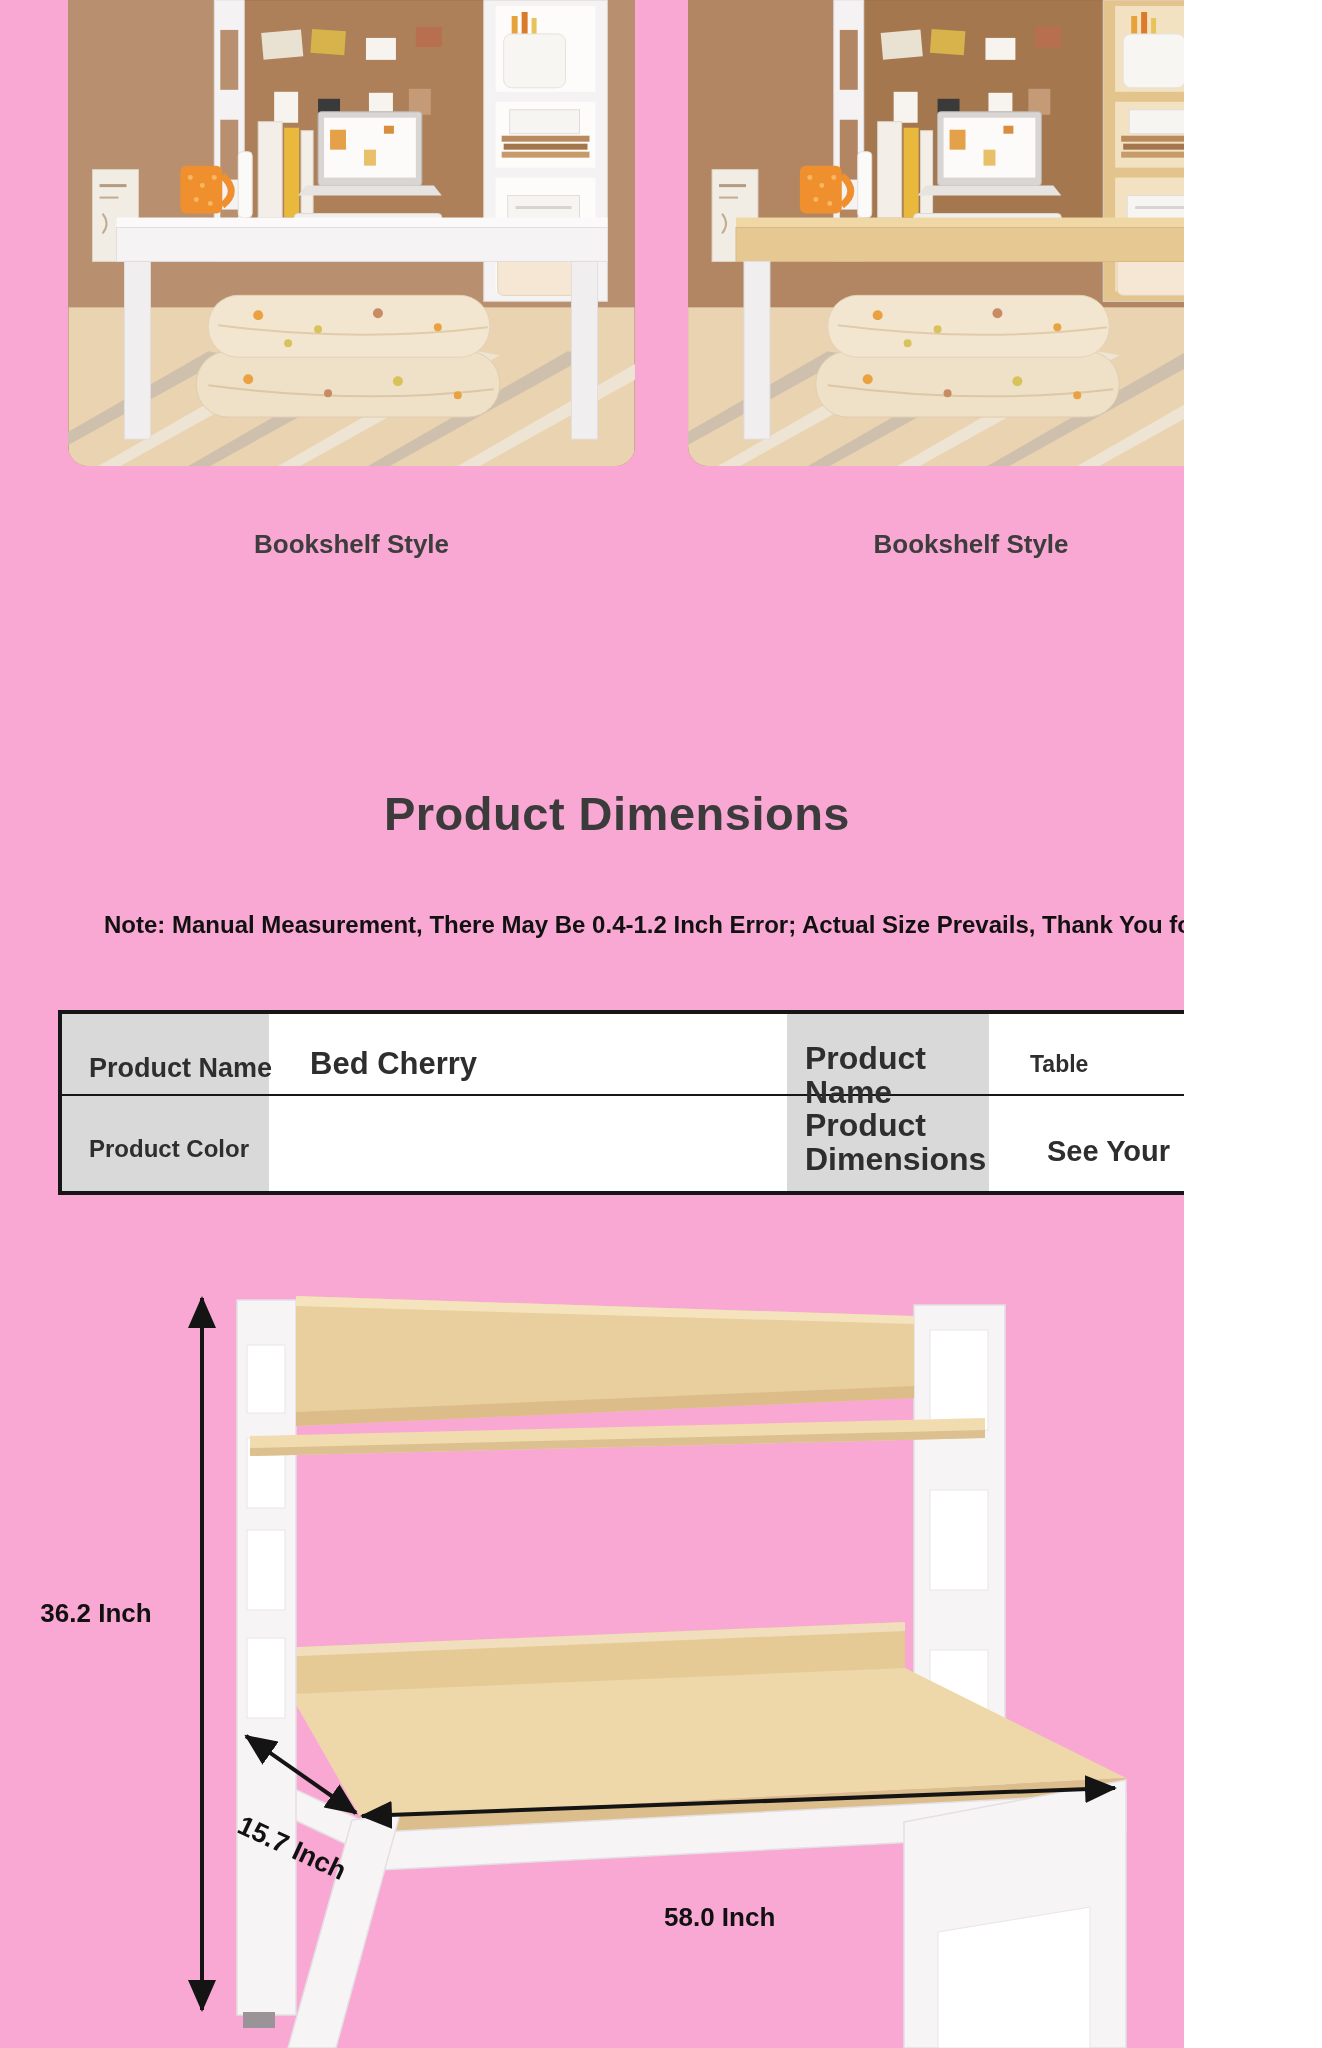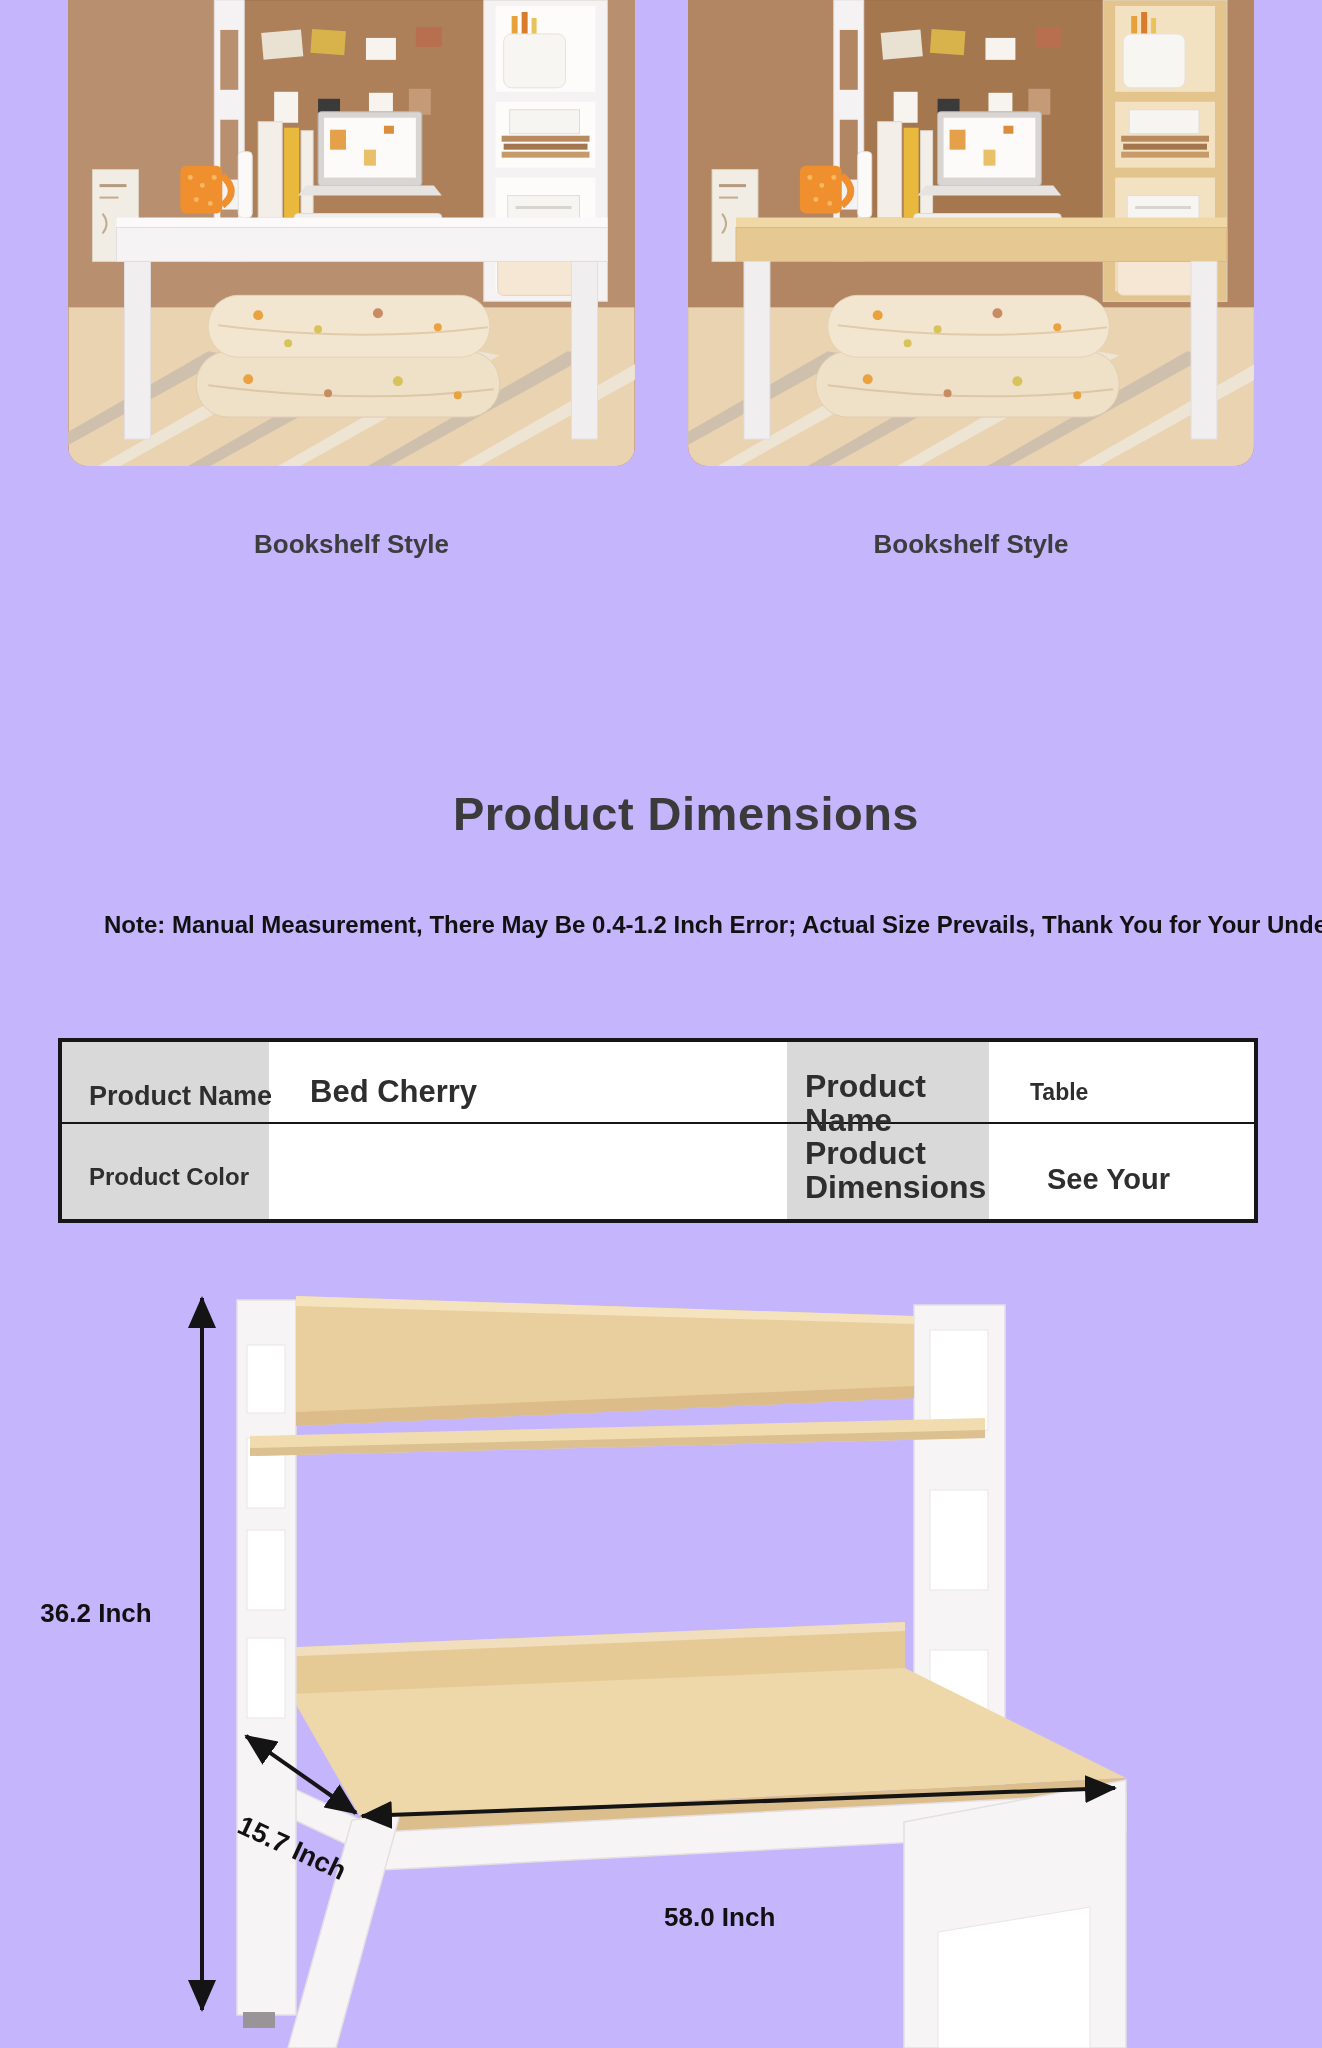--- a/index.html
+++ b/index.html
@@ -1,32 +1,32 @@
 <!DOCTYPE html>
 <html><head>
 <meta charset="utf-8">
 <style>
   html,body{margin:0;padding:0;background:#ffffff;}
-  .page{position:relative;width:1322px;height:2048px;overflow:hidden;background:#c4b5fd;
+  .page{position:relative;width:1184px;height:2048px;overflow:hidden;background:#f9a8d4;
         font-family:"Liberation Sans","DejaVu Sans",sans-serif;color:#2b2b2b;}
   .photo{position:absolute;top:0;height:466px;border-radius:0 0 20px 20px;overflow:hidden;background:#b8906f;}
   .photo svg{display:block;width:100%;height:100%;}
   .photo--white{left:68px;width:567px;
     --wall:#b8906f;--pin:#ad8059;--desk:#f5f3f4;--desktop-top:#fbf9fa;--desk-edge:#e3dee1;
     --shelf:#f4f2f3;--cellback:#fdfcfb;--fr:#f4f2f3;}
   .photo--maple{left:688px;width:566px;
     --wall:#b28663;--pin:#a5774f;--desk:#e6c893;--desktop-top:#f0d8a6;--desk-edge:#d9b97f;
     --shelf:#e4c48d;--cellback:#f3e2c2;--fr:#f4f2f3;}
   .caption{position:absolute;top:529px;text-align:center;font-weight:bold;font-size:26px;color:#3d3d3d;}
   .caption--left{left:68px;width:567px;}
   .caption--right{left:688px;width:566px;}
   .dim-title{position:absolute;top:786px;left:0;width:100%;text-align:center;font-weight:bold;
              font-size:47px;color:#3b3b3b;padding-left:50px;box-sizing:border-box;letter-spacing:.5px;}
   .note{position:absolute;top:911px;left:104px;white-space:nowrap;font-weight:bold;font-size:24px;color:#111;}
-  .spec-table{position:absolute;left:58px;top:1038px;width:1200px;height:185px;border:4px solid #161616;
+  .spec-table{position:absolute;left:58px;top:1010px;width:1200px;height:185px;border:4px solid #161616;
               background:#fff;box-sizing:border-box;}
   .spec-table .gray{position:absolute;top:0;height:100%;background:#d9d9d9;}
   .gray--c1{left:0;width:207px;}
   .gray--c3{left:725px;width:202px;}
   .spec-table .divider{position:absolute;left:0;top:80px;width:100%;height:2px;background:#161616;}
   .spec-table .cell{position:absolute;font-weight:bold;color:#2e2e2e;line-height:1.05;}
   .t-lbl1{left:27px;top:40px;font-size:27px;}
   .t-val1{left:248px;top:34px;font-size:31px;color:#262626;}
   .t-lbl2{left:27px;top:122px;font-size:24px;}
   .t-val2{left:179px;top:121px;font-size:29px;color:#262626;}

